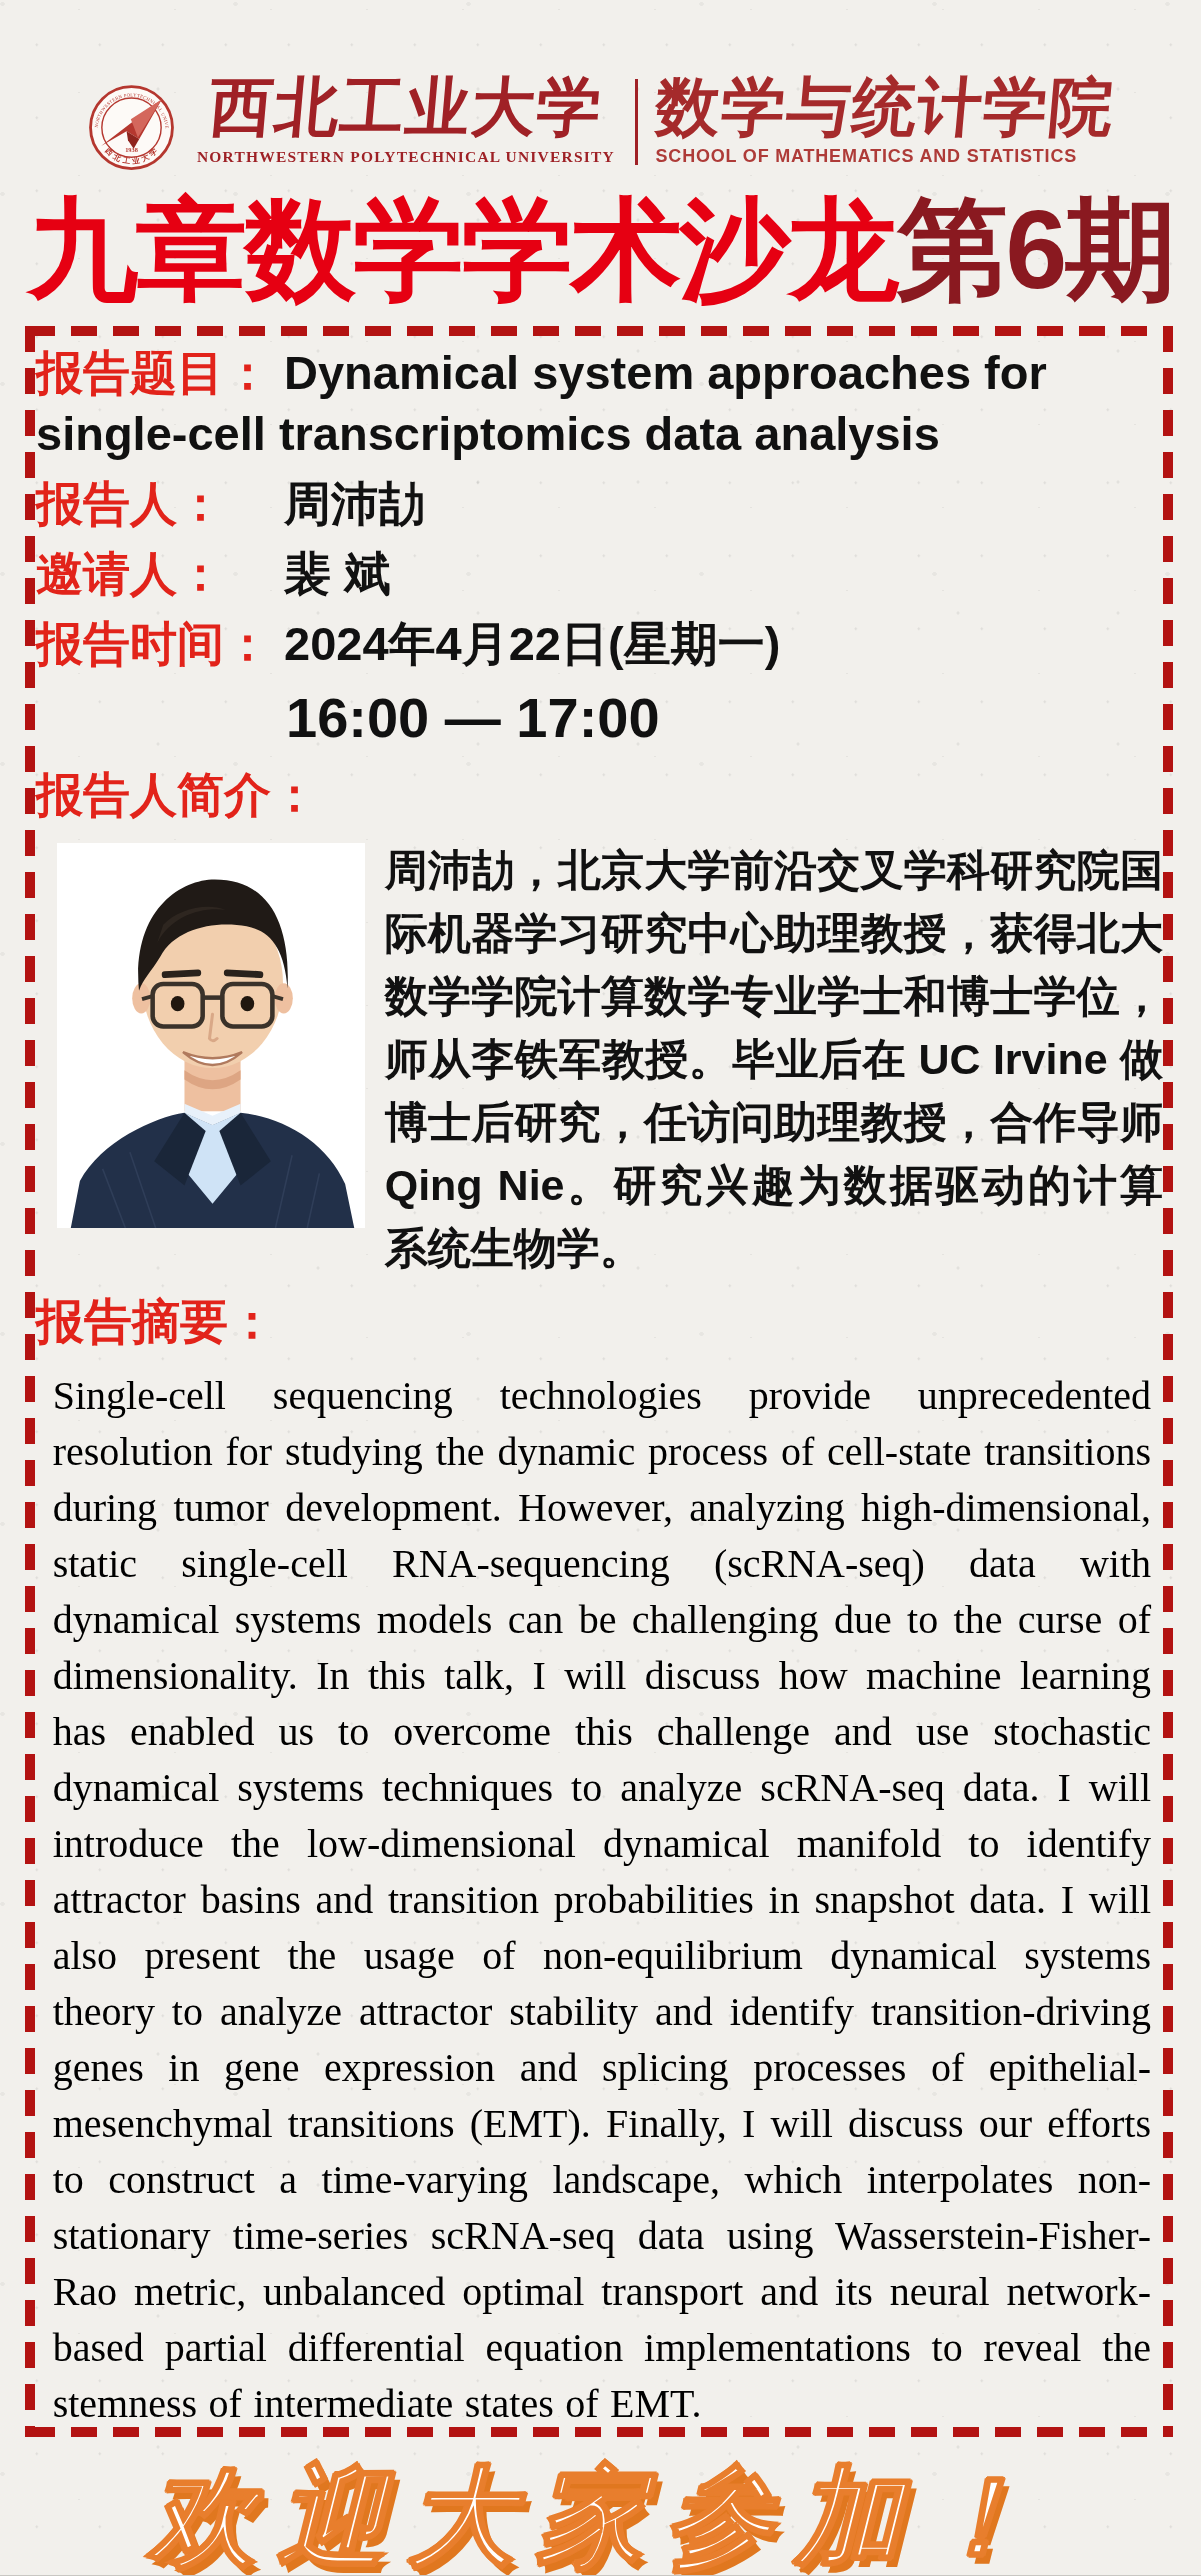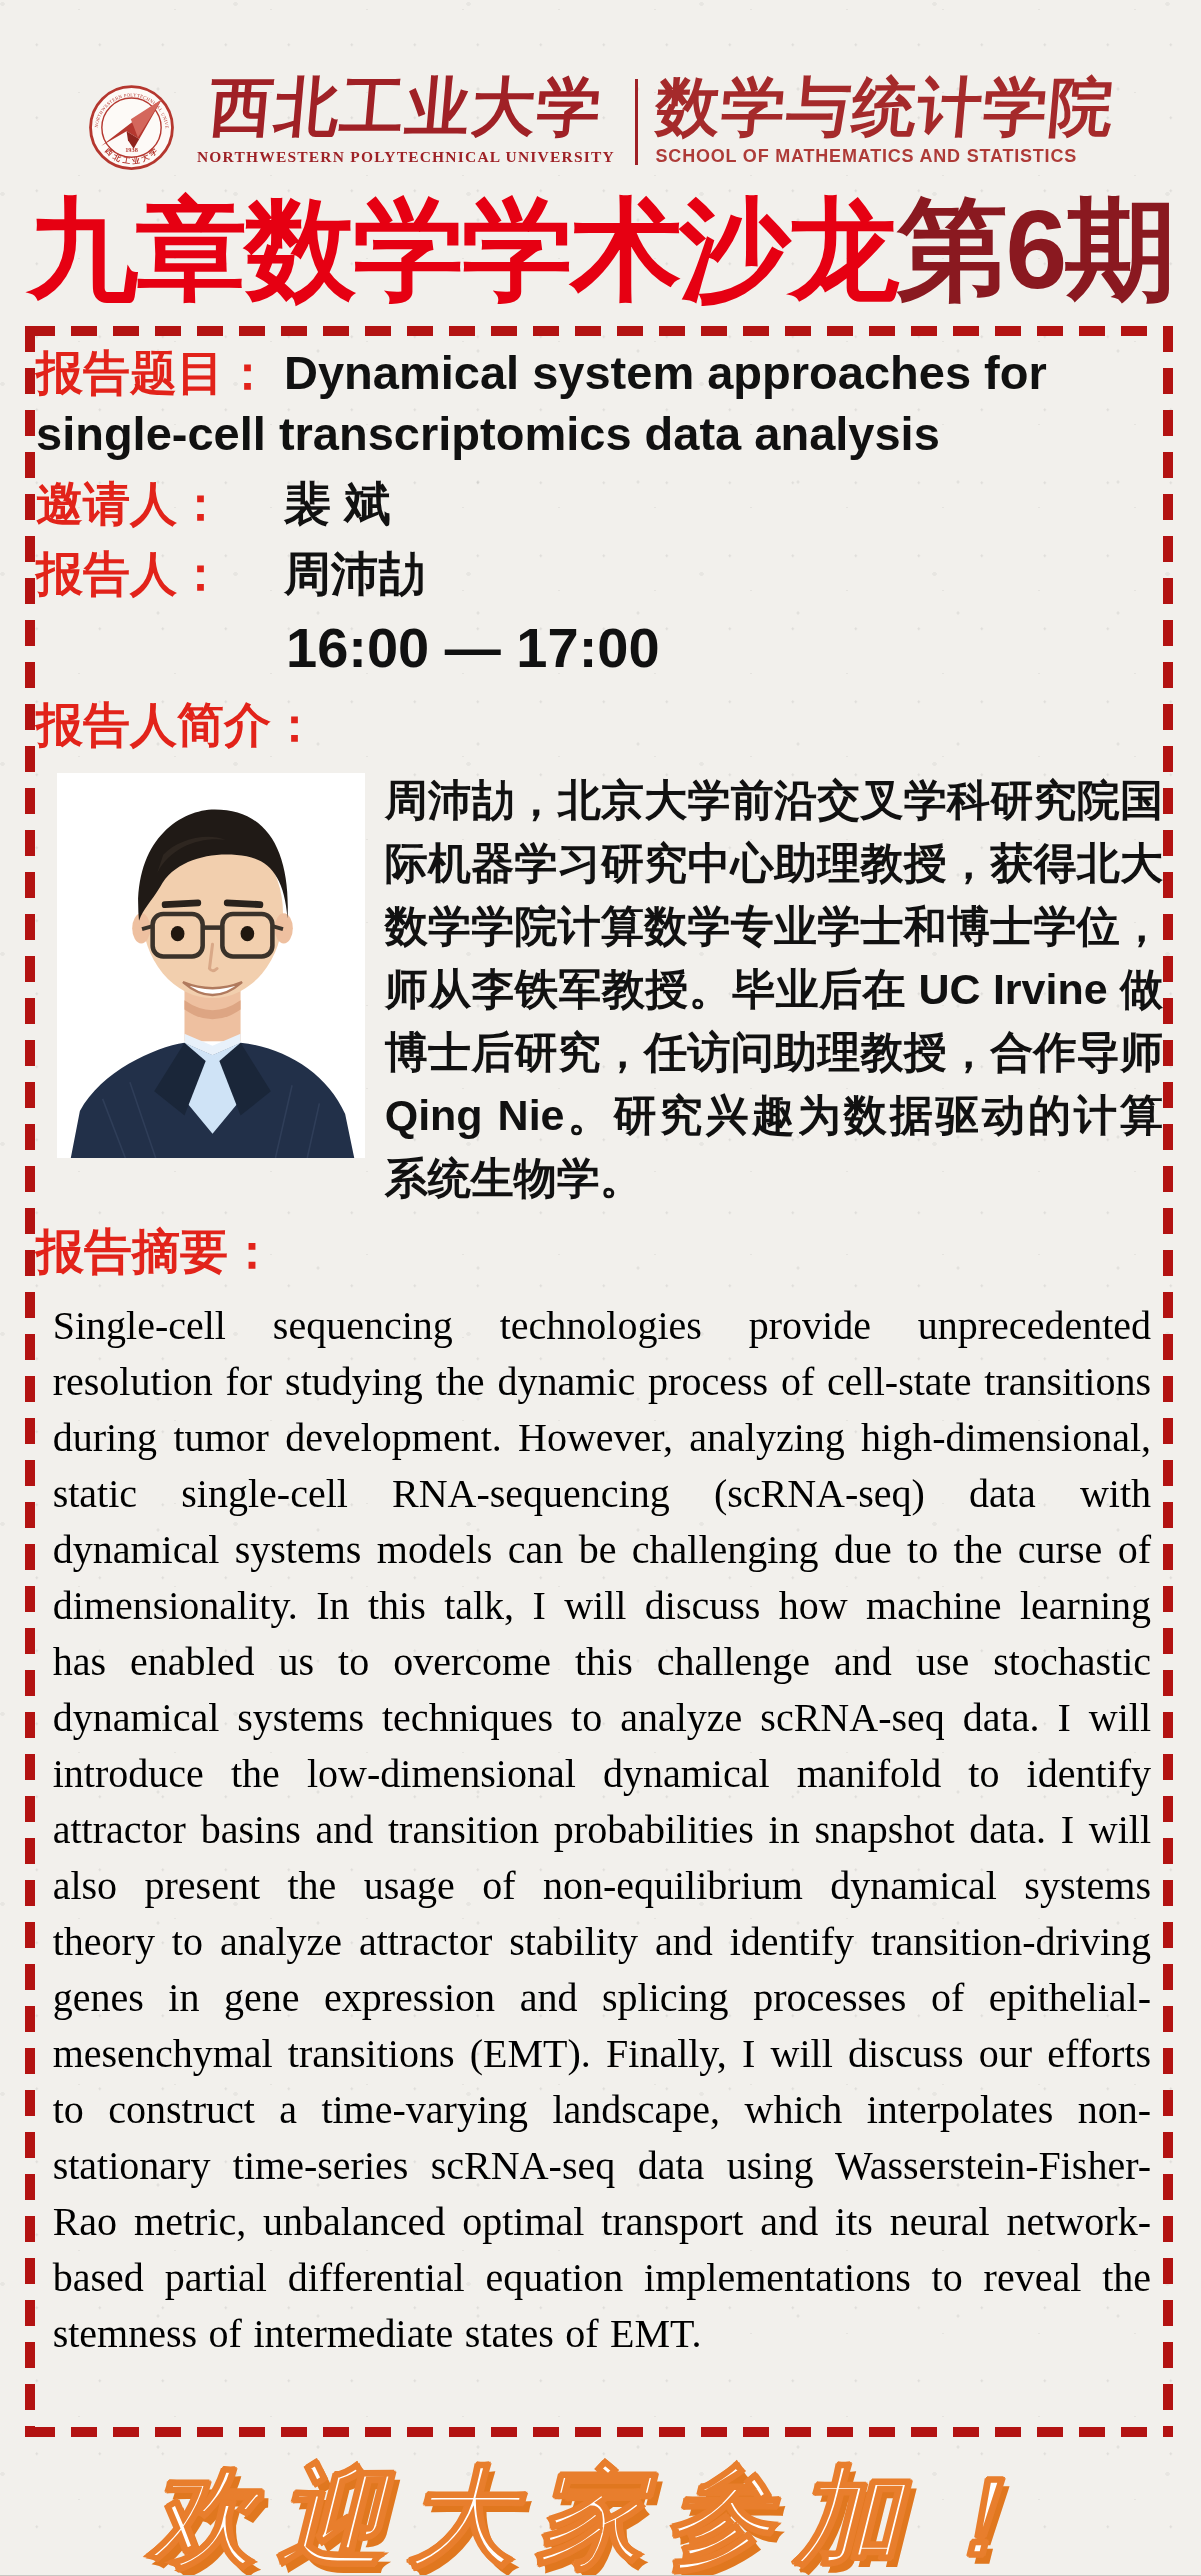--- a/index.html
+++ b/index.html
@@ -208,24 +208,25 @@
 
   <div class="frame-strip frame-top"></div>
   <div class="frame-strip frame-bottom"></div>
   <div class="frame-strip frame-left"></div>
   <div class="frame-strip frame-right"></div>
 
   <main class="content">
 
     <p class="row"><span class="label">报告题目：</span><span class="value-en">Dynamical system approaches for single-cell transcriptomics data analysis</span></p>
 
+    <p class="row"><span class="label">报告人：</span><span>周沛劼</span></p>
+
     <p class="row"><span class="label">邀请人：</span><span>裴  斌</span></p>
 
-    <p class="row"><span class="label">报告人：</span><span>周沛劼</span></p>
-
+    <p class="row"><span class="label">报告时间：</span><span>2024年4月22日(星期一)</span></p>
     <p class="time-line2">16:00 — 17:00</p>
 
 
     <p class="row"><span class="label">报告人简介：</span></p>
 
     <section class="bio-section">
       <span class="photo-frame">
         <svg viewBox="0 0 406 508" xmlns="http://www.w3.org/2000/svg" aria-hidden="true">
           <rect x="0" y="0" width="406" height="508" fill="#ffffff"></rect>
 

